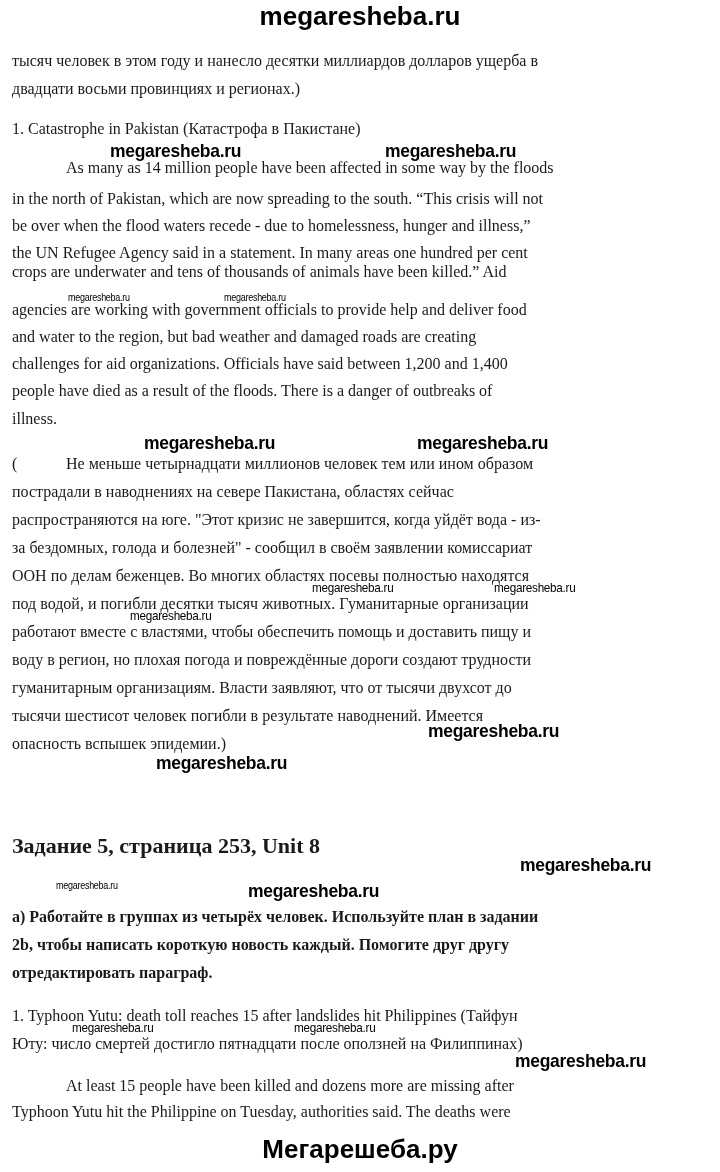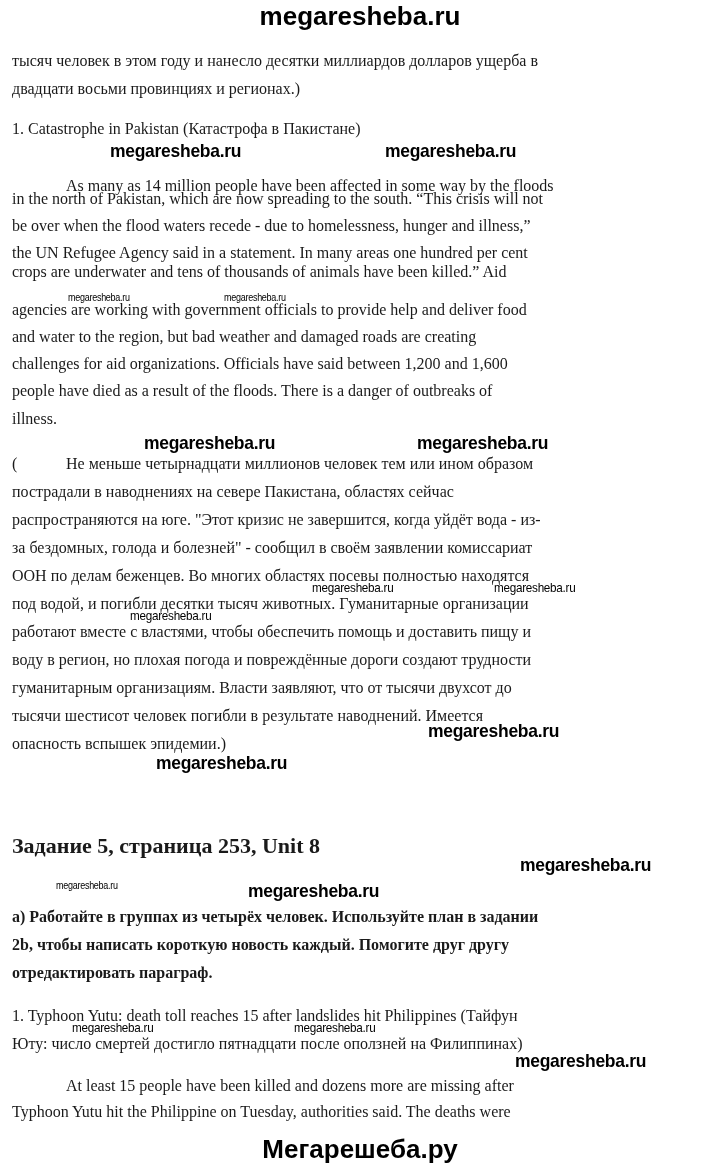--- a/index.html
+++ b/index.html
@@ -92,30 +92,30 @@
 <div class="header-site" style="top:-1px;">megaresheba.ru</div>
 
 <div class="line" style="top:47px;">тысяч человек в этом году и нанесло десятки миллиардов долларов ущерба в</div>
 <div class="line" style="top:75px;">двадцати восьми провинциях и регионах.)</div>
 
 <div class="line" style="top:115px;">1. Catastrophe in Pakistan (Катастрофа в Пакистане)</div>
 
 <div class="wm wm-big" style="top:140px; left:110px;">megaresheba.ru</div>
 <div class="wm wm-big" style="top:140px; left:385px;">megaresheba.ru</div>
 
-<div class="line indent" style="top:172px;">As many as 14 million people have been affected in some way by the floods</div>
+<div class="line indent" style="top:154px;">As many as 14 million people have been affected in some way by the floods</div>
 <div class="line" style="top:185px;">in the north of Pakistan, which are now spreading to the south. “This crisis will not</div>
 <div class="line" style="top:212px;">be over when the flood waters recede - due to homelessness, hunger and illness,”</div>
 <div class="line" style="top:239px;">the UN Refugee Agency said in a statement. In many areas one hundred per cent</div>
 <div class="line" style="top:258px;">crops are underwater and tens of thousands of animals have been killed.” Aid</div>
 <div class="wm wm-small" style="top:292px; left:68px;">megaresheba.ru</div>
 <div class="wm wm-small" style="top:292px; left:224px;">megaresheba.ru</div>
 <div class="line" style="top:296px;">agencies are working with government officials to provide help and deliver food</div>
 <div class="line" style="top:323px;">and water to the region, but bad weather and damaged roads are creating</div>
-<div class="line" style="top:350px;">challenges for aid organizations. Officials have said between 1,200 and 1,600</div>
+<div class="line" style="top:350px;">challenges for aid organizations. Officials have said between 1,200 and 1,400</div>
 <div class="line" style="top:377px;">people have died as a result of the floods. There is a danger of outbreaks of</div>
 <div class="line" style="top:405px;">illness.</div>
 
 <div class="wm wm-big" style="top:432px; left:144px;">megaresheba.ru</div>
 <div class="wm wm-big" style="top:432px; left:417px;">megaresheba.ru</div>
 
 <div class="line" style="top:450px;">(</div>
 <div class="line indent" style="top:450px;">Не меньше четырнадцати миллионов человек тем или ином образом</div>
 <div class="line" style="top:478px;">пострадали в наводнениях на севере Пакистана, областях сейчас</div>
 <div class="line" style="top:506px;">распространяются на юге. "Этот кризис не завершится, когда уйдёт вода - из-</div>

